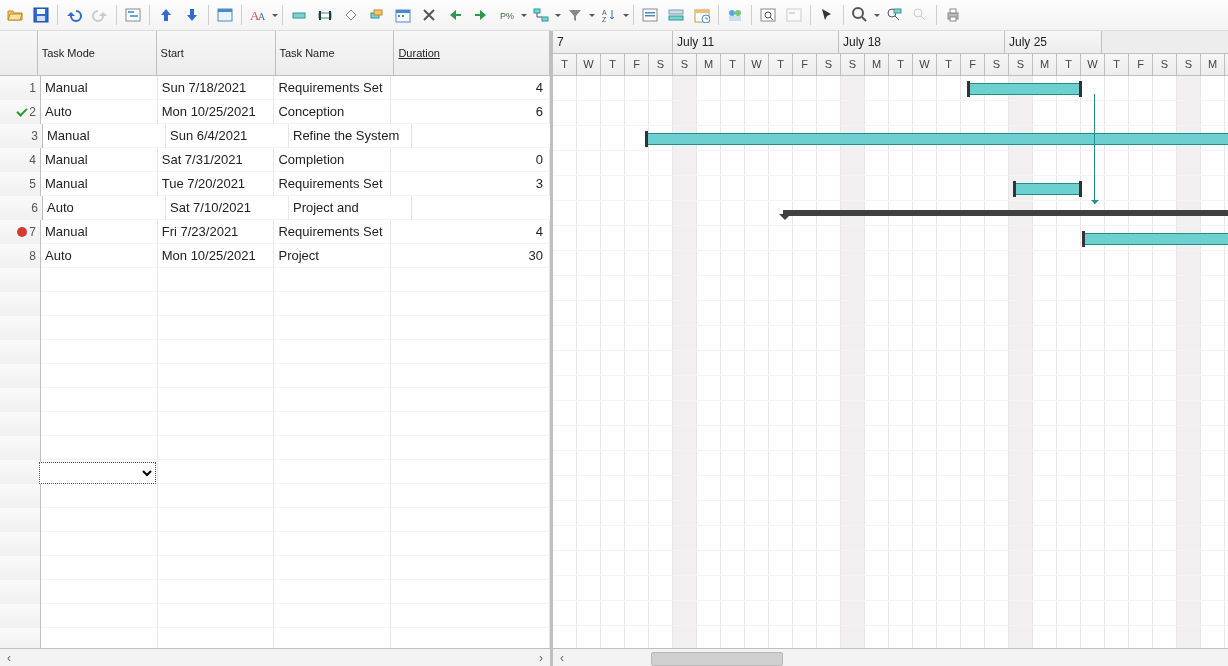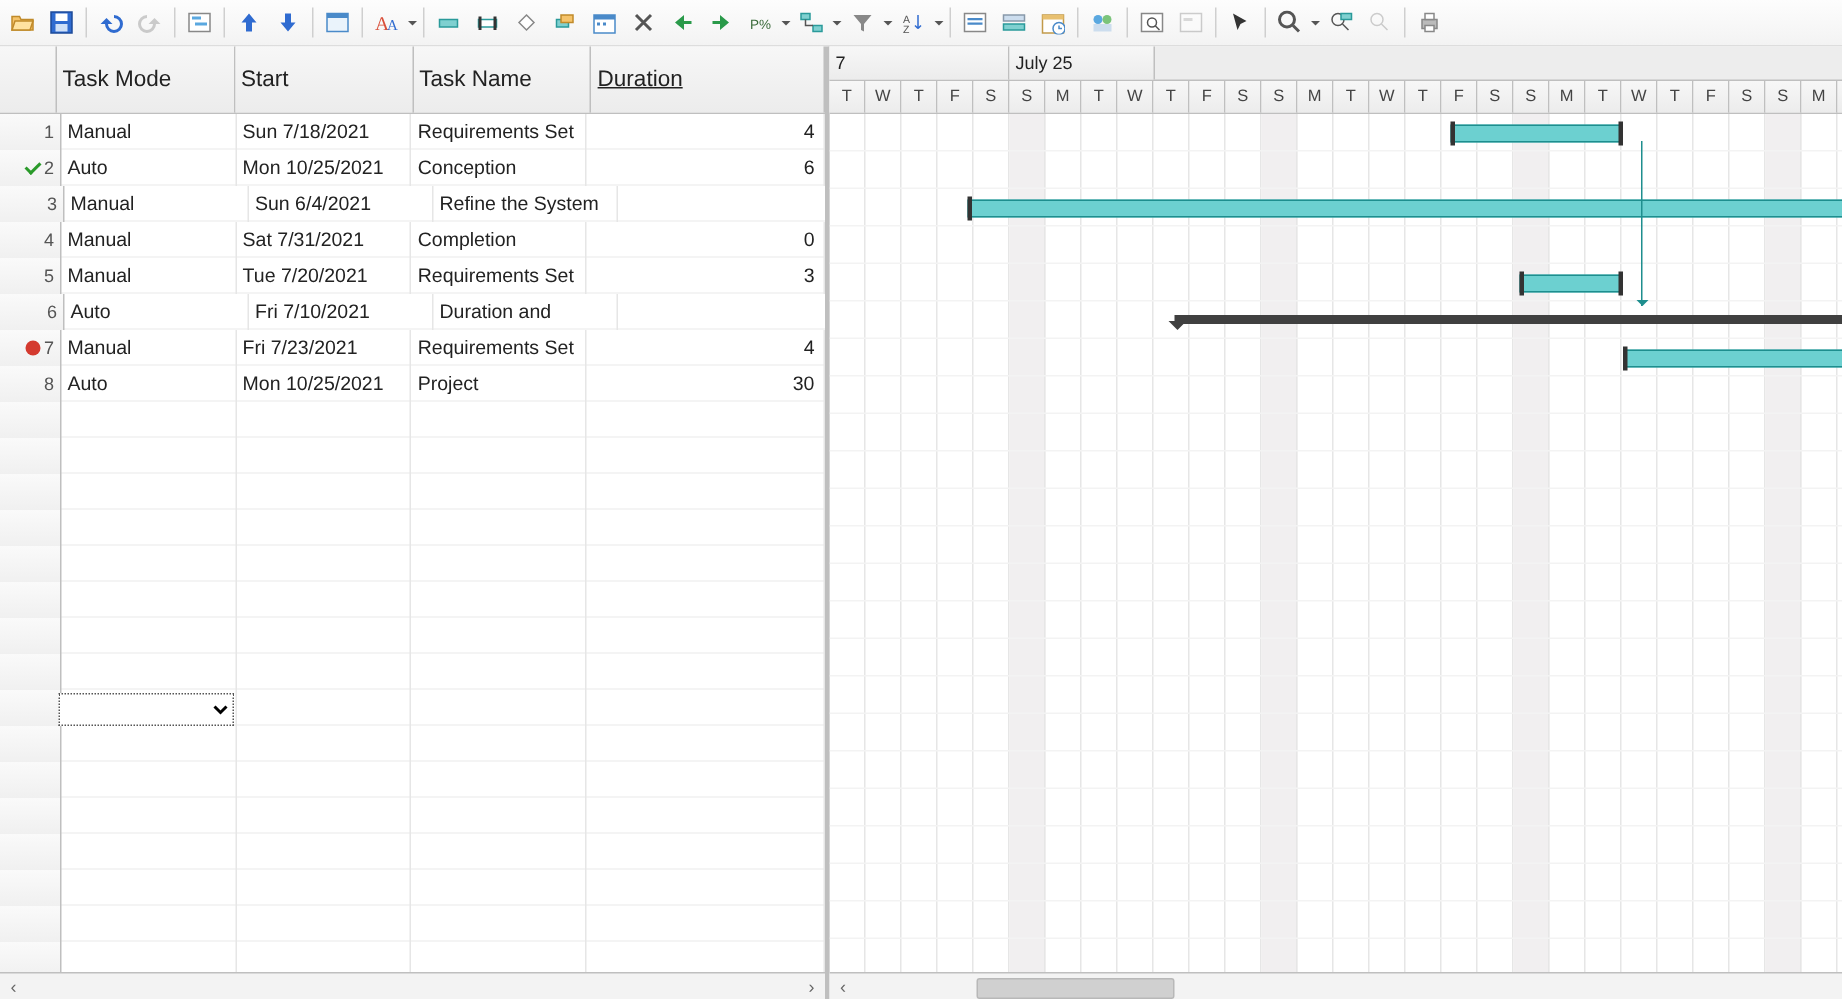--- a/index.html
+++ b/index.html
@@ -85,21 +85,21 @@
   .gh-ind {
     width:38px;
     border-right:1px solid var(--border);
     background:linear-gradient(#f7f7f7,#ececec);
   }
   .gh-col {
     display:flex; align-items:center;
     padding-left:4px;
     border-right:1px solid var(--border);
     background:linear-gradient(#f7f7f7,#ececec);
-    font-size:15px;
+    font-size:11px;
   }
   .grid-body {
     flex:1 1 auto; overflow:hidden;
     position:relative;
     background:repeating-linear-gradient(to bottom, #fff 0, #fff 23px, #f4f4f4 23px, #f4f4f4 24px);
   }
   .row {
     display:flex; height:24px; align-items:center;
   }
   .row-ind {
@@ -529,22 +529,22 @@
           <div class="cell" style="width: 118px;">Manual</div>
           <div class="cell" style="width: 118px;">Tue 7/20/2021</div>
           <div class="cell" style="width: 118px;">Requirements Set</div>
           <div class="cell dur" style="width: 156px;">3</div>
         </div>
         <div class="row">
           <div class="row-ind">
             <span>6</span>
           </div>
           <div class="cell" style="width: 118px;">Auto</div>
-          <div class="cell" style="width: 118px;">Fri 7/10/2021</div>
-          <div class="cell" style="width: 118px;">Duration and</div>
+          <div class="cell" style="width: 118px;">Sat 7/10/2021</div>
+          <div class="cell" style="width: 118px;">Project and</div>
         </div>
         <div class="row">
           <div class="row-ind">
             <span class="ind-err"></span>
             <span>7</span>
           </div>
           <div class="cell" style="width: 118px;">Manual</div>
           <div class="cell" style="width: 118px;">Fri 7/23/2021</div>
           <div class="cell" style="width: 118px;">Requirements Set</div>
           <div class="cell dur" style="width: 156px;">4</div>
@@ -680,20 +680,22 @@
       <div class="hs-btn">›</div>
     </div>
   </div>
 
   <div class="splitter"></div>
 
   <div class="right-pane">
     <div class="gantt-header">
       <div class="gh-top" id="gh-top">
           <div class="wk" style="width: 115px;">7</div>
+          <div class="wk" style="width: 161px;">July 11</div>
+          <div class="wk" style="width: 161px;">July 18</div>
           <div class="wk" style="width: 92px;">July 25</div>
         </div>
       <div class="gh-bot" id="gh-bot">
           <div class="day" style="width: 23px;">T</div>
           <div class="day" style="width: 23px;">W</div>
           <div class="day" style="width: 23px;">T</div>
           <div class="day" style="width: 23px;">F</div>
           <div class="day" style="width: 23px;">S</div>
           <div class="day" style="width: 23px;">S</div>
           <div class="day" style="width: 23px;">M</div>

